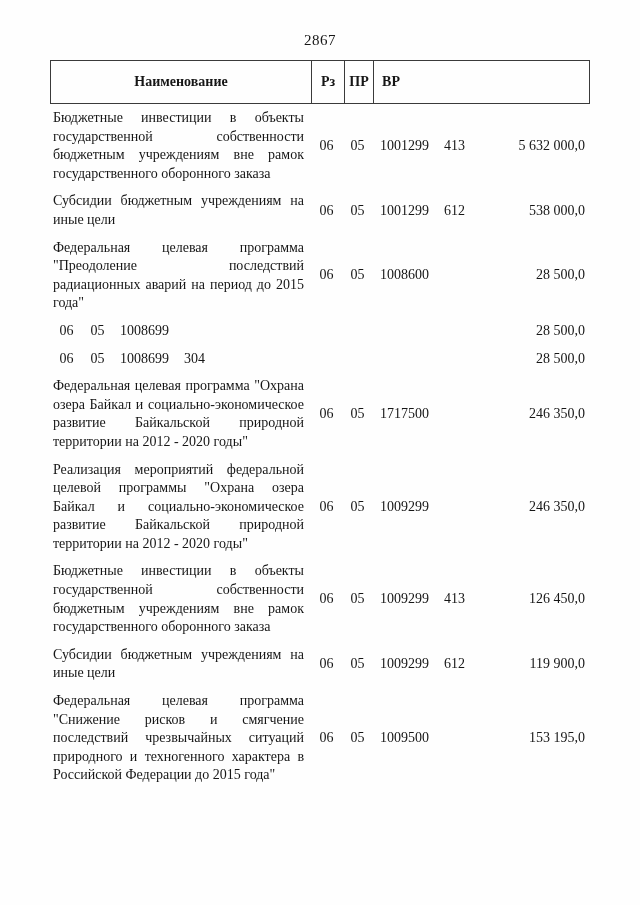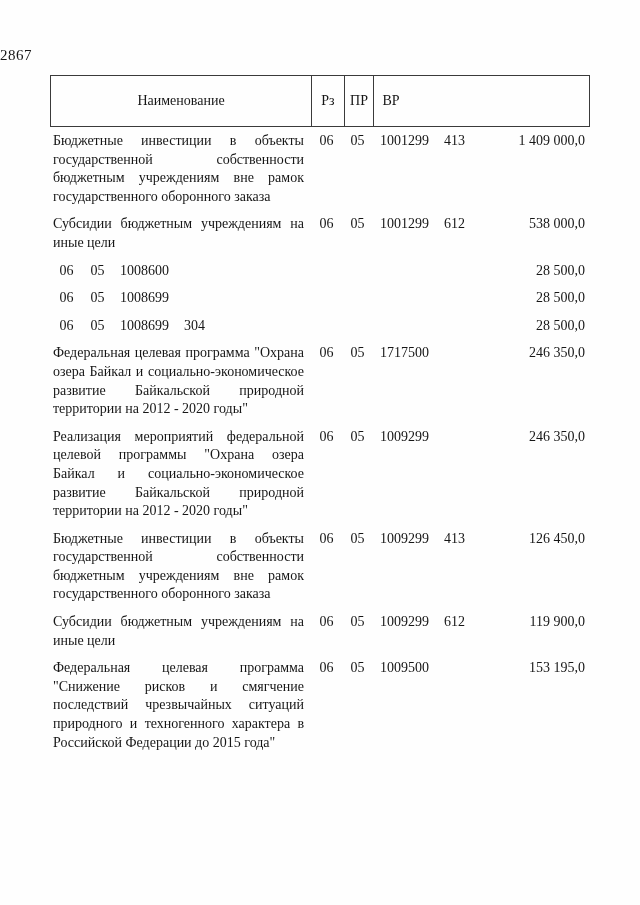--- a/index.html
+++ b/index.html
@@ -13,36 +13,37 @@
     -webkit-font-smoothing: antialiased;
   }
   .page {
     position: relative;
     width: 640px;
     height: 905px;
     overflow: hidden;
     background: #fefefe;
   }
   .page-number {
-    margin-top: 47px;
-    text-align: left;
+    margin-top: 32px;
+    text-align: center;
     font-size: 15px;
     letter-spacing: 0.5px;
   }
   .doc-table {
     width: 540px;
     margin: 11px 0 0 50px;
   }
   
   .thead {
     display: flex;
     align-items: stretch;
     border: 1.6px solid #3a3a3a;
-    height: 52px;
+    height: 44px;
     box-sizing: border-box;
+    font-weight: bold;
   }
   .th {
     display: flex;
     align-items: center;
     justify-content: center;
     font-size: 14px;
     box-sizing: border-box;
     border-left: 1px solid #3a3a3a;
   }
   .th:first-child { border-left: none; }
@@ -50,21 +51,21 @@
   .c-name  { width: 260px; }
   .c-rz    { width: 33px;  }
   .c-pr    { width: 29px;  }
   .c-csr   { width: 65px;  }
   .c-vr    { width: 35px;  }
   .c-summa { width: 118px; flex: 1 0 auto; }
   
   .tbody { margin-top: 5px; }
   .tr {
     display: flex;
-    align-items: flex-start;
+    align-items: center;
     margin-bottom: 9px;
   }
   .td {
     box-sizing: border-box;
     font-size: 14px;
     line-height: 18.6px;
   }
   .td.c-name {
     padding-left: 3px;
     padding-right: 6px;
@@ -98,33 +99,34 @@
     </div>
 
     <div class="tbody">
 
       <div class="tr">
         <div class="td c-name">Бюджетные инвестиции в объекты государственной собственности бюджетным учреждениям вне рамок государственного оборонного заказа</div>
         <div class="td c-rz">06</div>
         <div class="td c-pr">05</div>
         <div class="td c-csr">1001299</div>
         <div class="td c-vr">413</div>
-        <div class="td c-summa">1 409 000,0</div>
+        <div class="td c-summa">5 632 000,0</div>
       </div>
 
       <div class="tr">
         <div class="td c-name">Субсидии бюджетным учреждениям на иные цели</div>
         <div class="td c-rz">06</div>
         <div class="td c-pr">05</div>
         <div class="td c-csr">1001299</div>
         <div class="td c-vr">612</div>
         <div class="td c-summa">538 000,0</div>
       </div>
 
       <div class="tr">
+        <div class="td c-name">Федеральная целевая программа "Преодоление последствий радиационных аварий на период до 2015 года"</div>
         <div class="td c-rz">06</div>
         <div class="td c-pr">05</div>
         <div class="td c-csr">1008600</div>
         <div class="td c-vr"></div>
         <div class="td c-summa">28 500,0</div>
       </div>
 
       <div class="tr">
         <div class="td c-rz">06</div>
         <div class="td c-pr">05</div>

